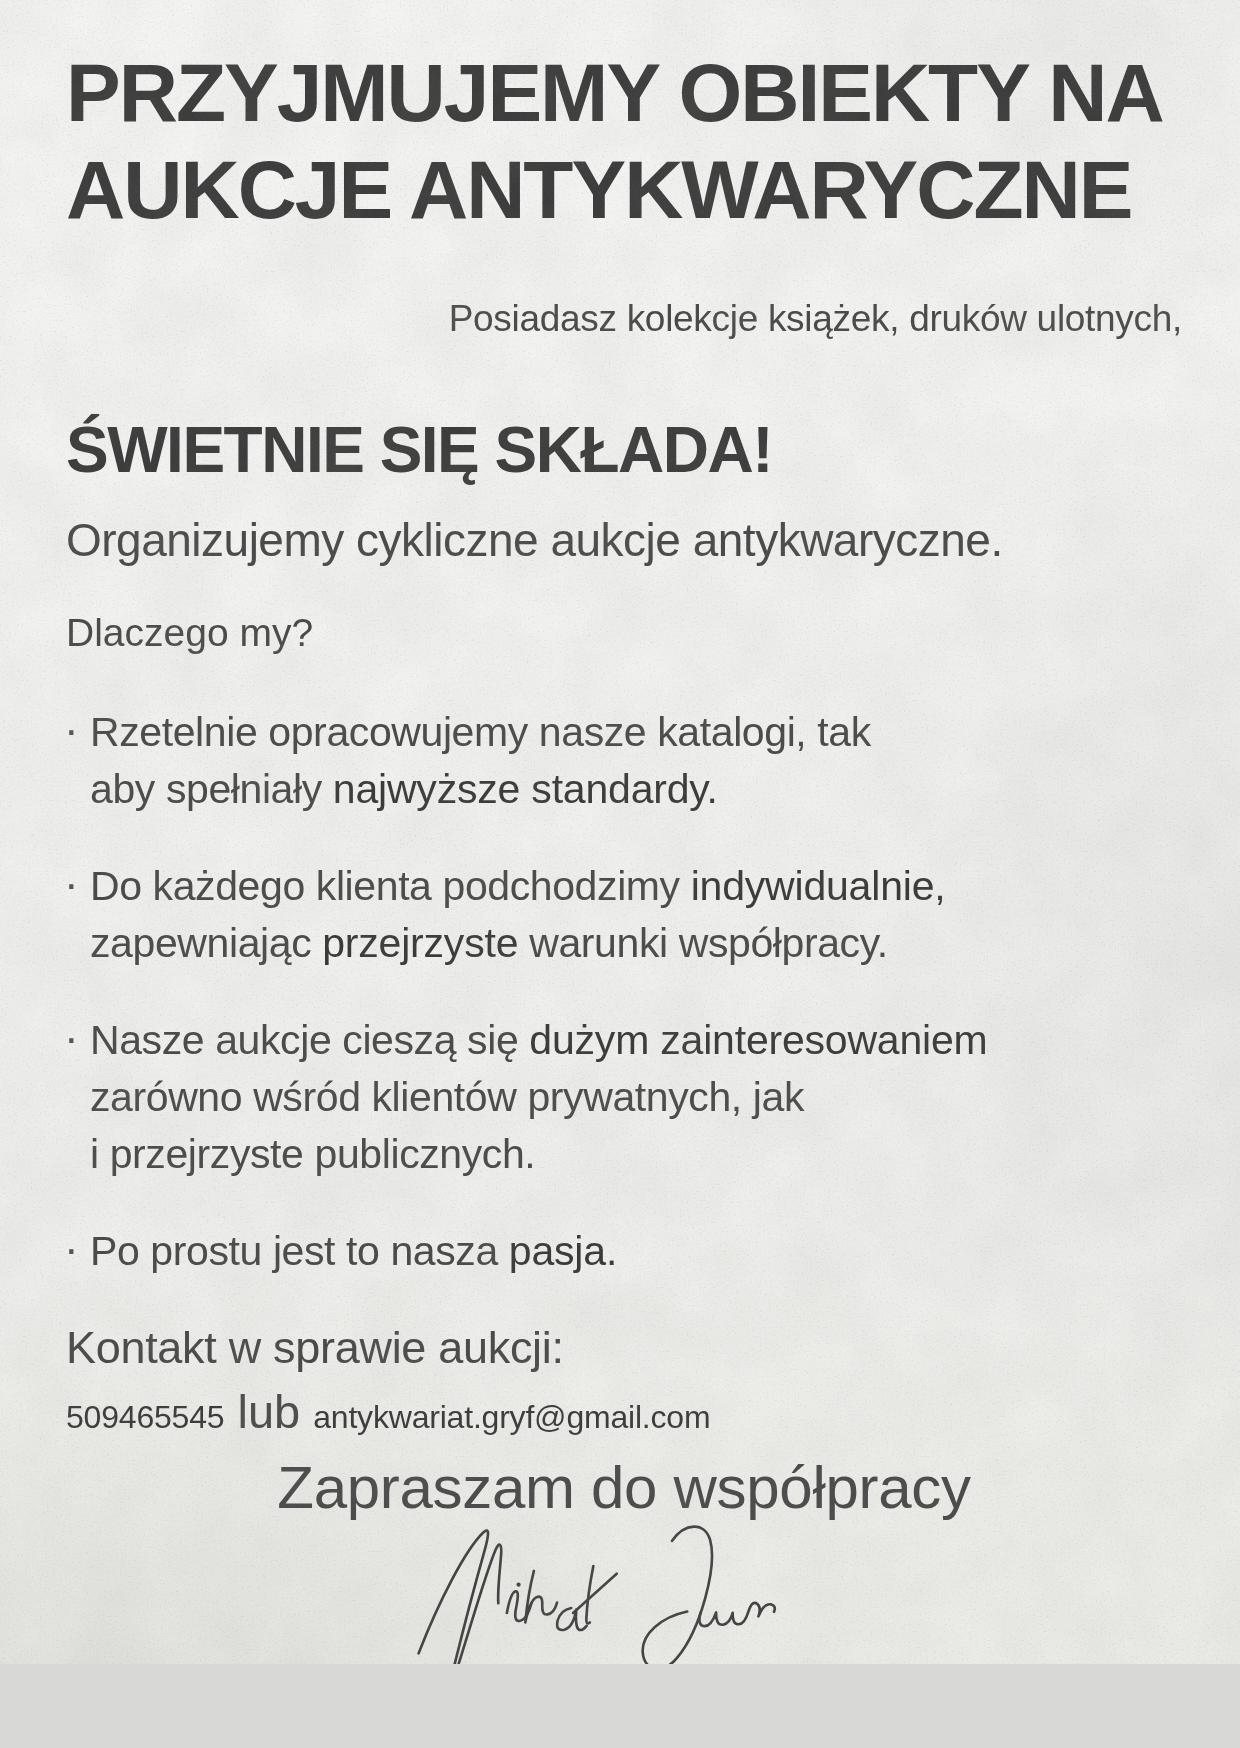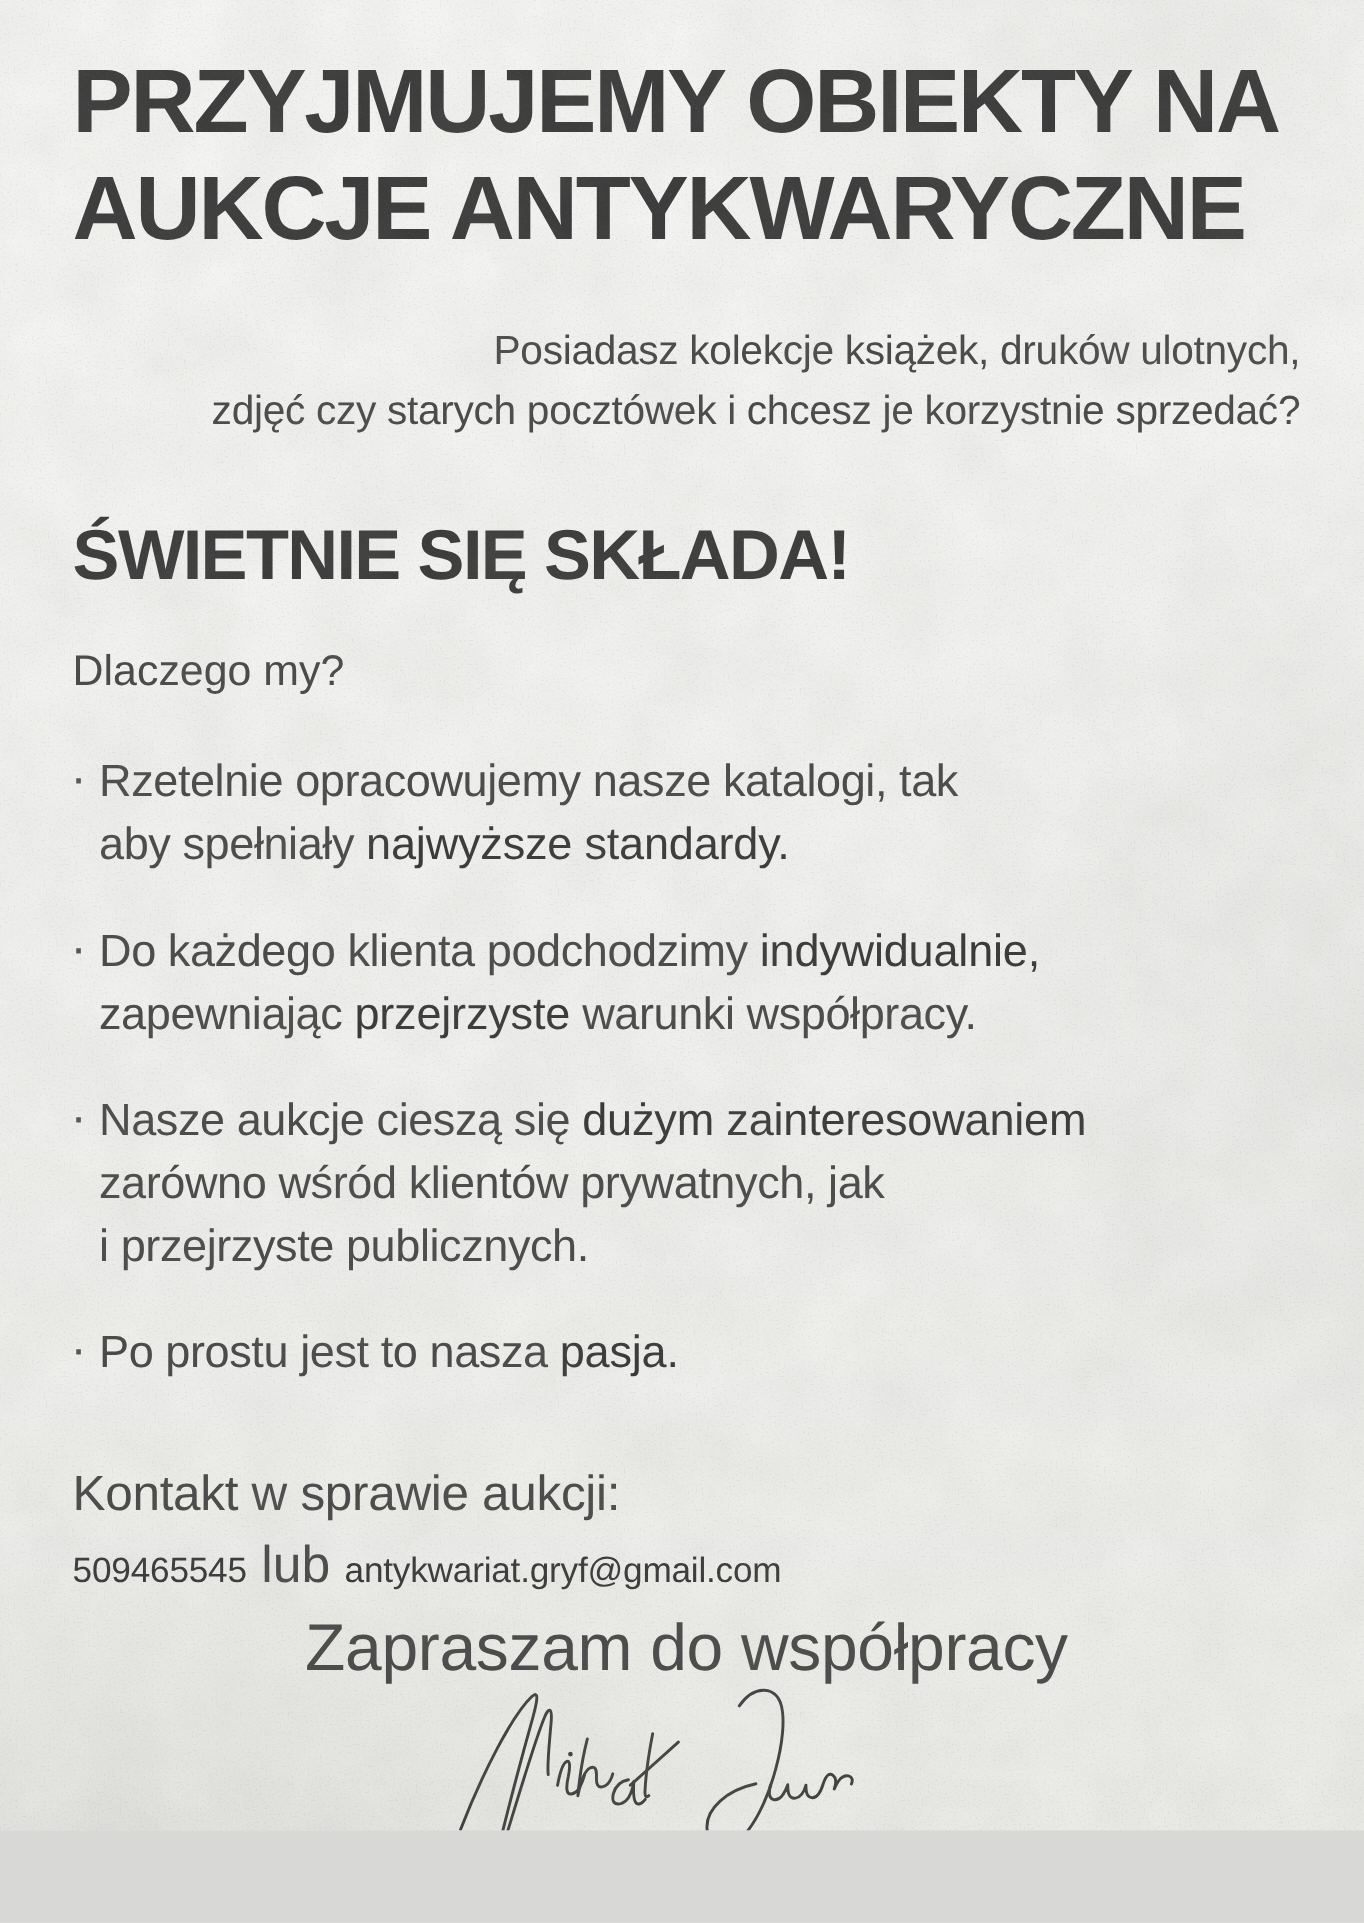--- a/index.html
+++ b/index.html
@@ -39,21 +39,21 @@
   }
   .lede{margin:20px 0 0 0;font-size:46px;line-height:56px;letter-spacing:-0.5px;color:#4a4a4a;white-space:nowrap;}
   .why{margin:40px 0 0 0;font-size:39px;line-height:50px;color:#4a4a4a;}
 
   ul.bullets{list-style:none;margin:46px 0 0 0;padding:0;}
   ul.bullets li{position:relative;margin:0 0 40px 0;padding-left:24px;font-size:41px;line-height:57px;letter-spacing:-0.4px;color:#4a4a4a;}
   ul.bullets .dot{position:absolute;left:-2px;top:-3px;font-size:44px;color:#555;}
   ul.bullets .bline{white-space:nowrap;}
   .b{font-weight:400;color:#3a3a3a;letter-spacing:-0.2px;}
 
-  .contact-heading{margin:72px 0 0 0;font-size:45px;line-height:56px;letter-spacing:-0.3px;color:#4a4a4a;}
+  .contact-heading{margin:40px 0 0 0;font-size:45px;line-height:56px;letter-spacing:-0.3px;color:#4a4a4a;}
   .contact-line{margin:6px 0 0 0;font-size:47px;line-height:60px;white-space:nowrap;color:#4a4a4a;}
   .contact-line .b{font-size:32px;}
 
   .closing{margin:14px 0 0 0;text-align:center;font-size:60px;line-height:54px;letter-spacing:-0.3px;color:#4a4a4a;}
 
   .signature{margin:2px auto 0 auto;width:430px;}
   .signature svg{display:block;width:430px;height:166px;transform:rotate(-1.5deg);}
   .sr{position:absolute;width:1px;height:1px;overflow:hidden;clip:rect(0 0 0 0);white-space:nowrap;}
 </style>
 </head>
@@ -62,25 +62,25 @@
 <div class="page">
 
   <div class="content">
     <h1 class="title">
       <span>PRZYJMUJEMY OBIEKTY NA</span>
       <span>AUKCJE ANTYKWARYCZNE</span>
     </h1>
 
     <p class="intro">
       <span>Posiadasz kolekcje książek, druków ulotnych,</span>
-      <span>zdjęć czy starych pocztówek i chcesz je korzystnie sprzedać?</span>
     </p>
 
     <h2 class="subheading">ŚWIETNIE SIĘ SKŁADA!</h2>
 
+    <p class="lede">Organizujemy cykliczne aukcje antykwaryczne.</p>
 
     <p class="why">Dlaczego my?</p>
 
     <ul class="bullets">
         <li>
           <span class="dot">·</span>
           <div class="bline"><span>Rzetelnie opracowujemy nasze katalogi, tak</span></div>
           <div class="bline"><span>aby spełniały </span><span class="b">najwyższe standardy.</span></div>
         </li>
         <li>

